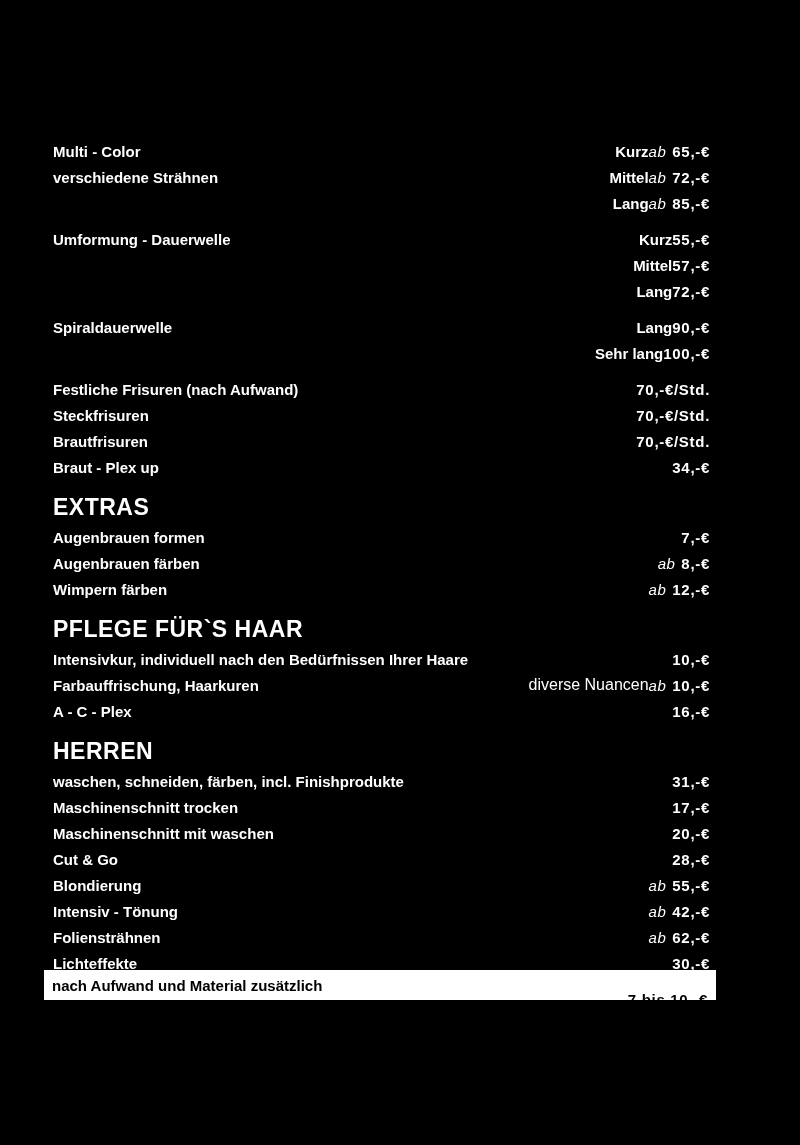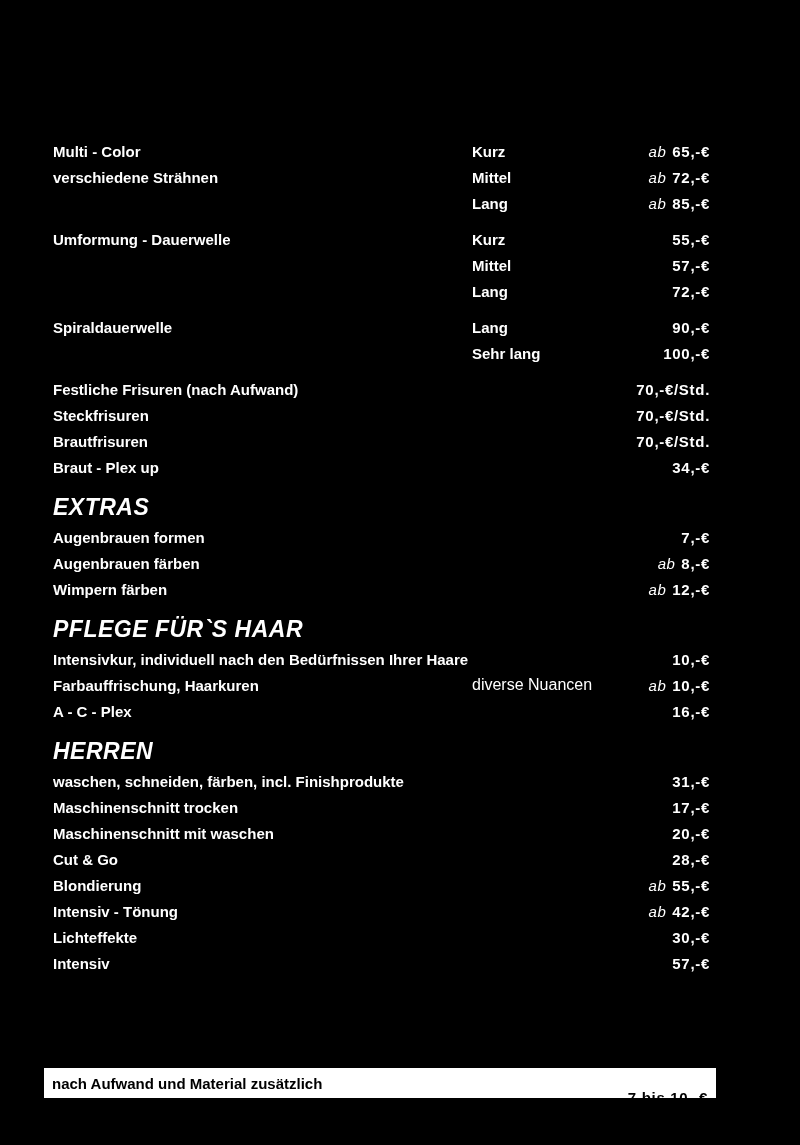--- a/index.html
+++ b/index.html
@@ -33,20 +33,21 @@
     width: 419px;
     font-size: 15px;
     font-weight: 700;
     white-space: nowrap;
   }
   .cell-variant {
     flex: 1 1 auto;
     font-size: 15px;
     font-weight: 700;
     white-space: nowrap;
+    text-align: right;
   }
   .cell-variant.note {
     font-weight: 400;
     font-size: 16px;
   }
   .cell-price {
     flex: none;
     margin-left: auto;
     font-size: 15px;
     font-weight: 700;
@@ -58,28 +59,27 @@
     font-weight: 400;
     letter-spacing: 0.5px;
     margin-right: 6px;
   }
   .heading {
     margin-top: 12px;
     height: 30px;
     line-height: 30px;
     font-size: 23px;
     font-weight: 700;
-    font-style: italic;
     letter-spacing: 0.5px;
     white-space: nowrap;
   }
   .footer-bar {
     position: absolute;
     left: 44px;
-    top: 1068px;
+    top: 970px;
     width: 672px;
     height: 30px;
     box-sizing: border-box;
     padding: 0 8px;
     background: #ffffff;
     color: #000000;
     display: flex;
     align-items: center;
     justify-content: space-between;
     font-size: 15px;
@@ -222,20 +222,25 @@
           <div class="cell-label">Blondierung</div>
           <div class="cell-variant"></div>
           <div class="cell-price"><span class="prefix">ab</span><span class="amount">55,-€</span></div>
         </div>
         <div class="row">
           <div class="cell-label">Intensiv - Tönung</div>
           <div class="cell-variant"></div>
           <div class="cell-price"><span class="prefix">ab</span><span class="amount">42,-€</span></div>
         </div>
         <div class="row">
+          <div class="cell-label">Foliensträhnen</div>
+          <div class="cell-variant"></div>
+          <div class="cell-price"><span class="prefix">ab</span><span class="amount">62,-€</span></div>
+        </div>
+        <div class="row">
           <div class="cell-label">Lichteffekte</div>
           <div class="cell-variant"></div>
           <div class="cell-price"><span class="amount">30,-€</span></div>
         </div>
         <div class="row">
           <div class="cell-label">Intensiv</div>
           <div class="cell-variant"></div>
           <div class="cell-price"><span class="amount">57,-€</span></div>
         </div>
       </div>

